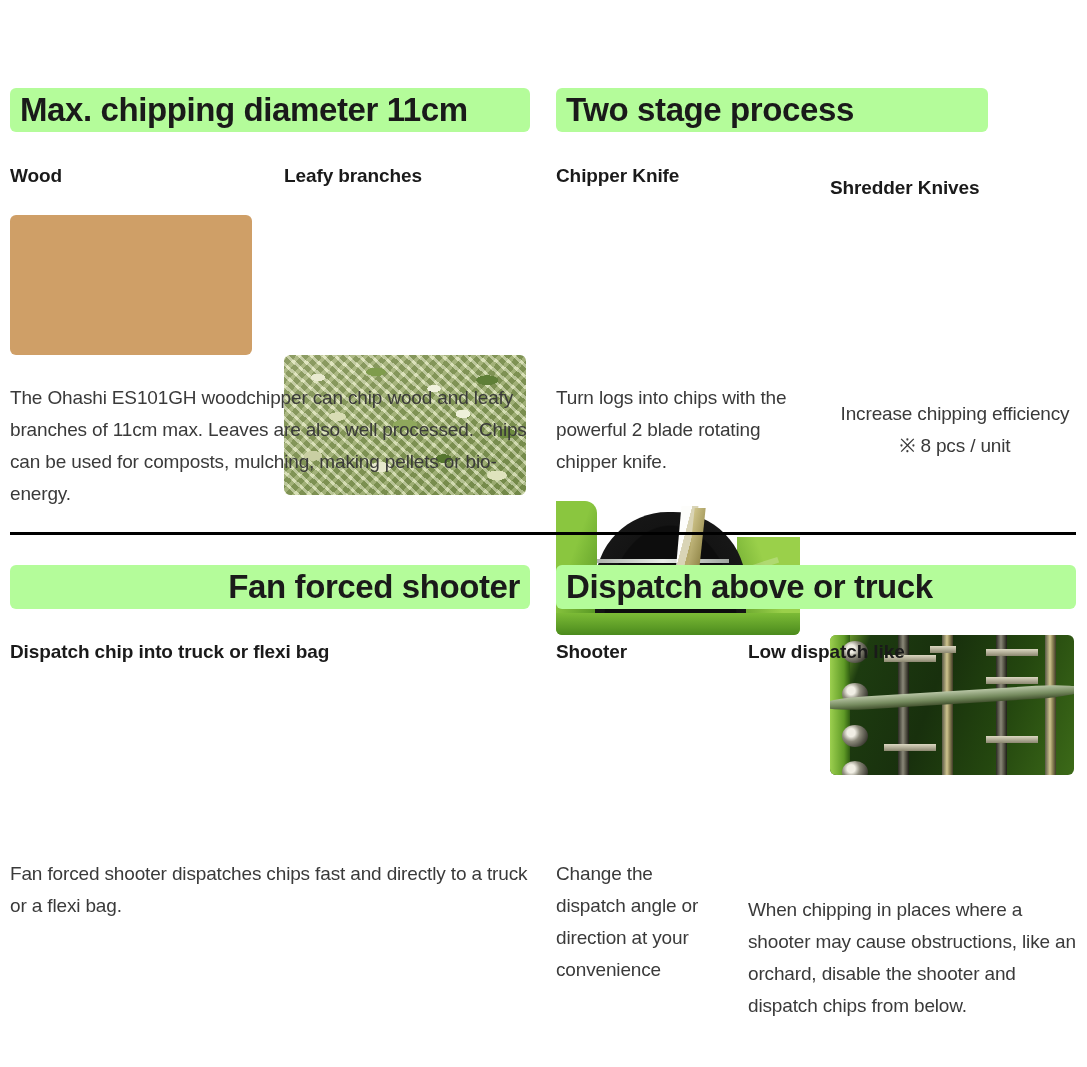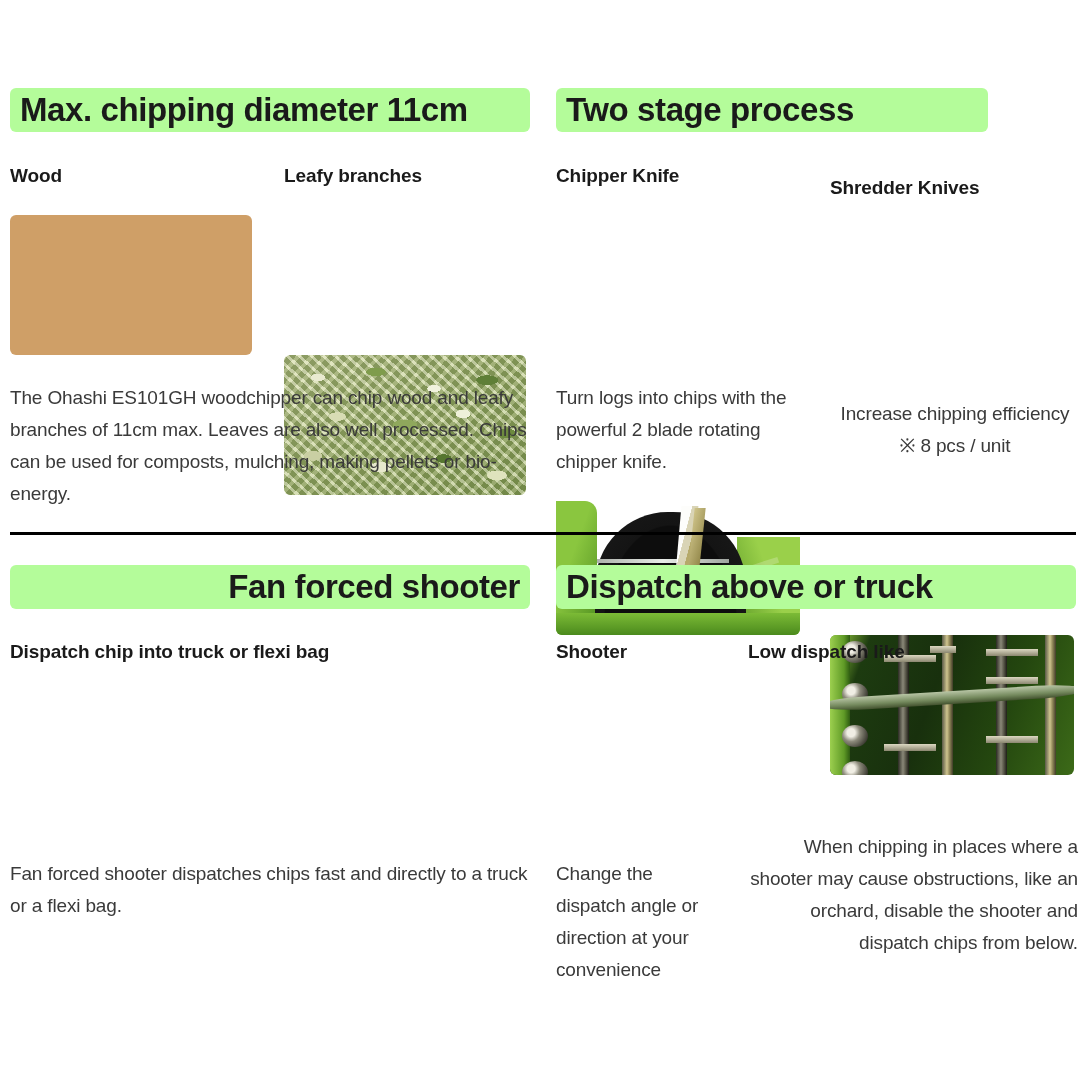--- a/index.html
+++ b/index.html
@@ -257,15 +257,15 @@
   <div class="block section-bar" style="left:556px; top:565px; width:520px;">
     <span class="section-title">Dispatch above or truck</span>
   </div>
 
   <div class="block sub-title" style="left:556px; top:641px; width:180px;">Shooter</div>
 
   <div class="block sub-title" style="left:748px; top:641px; width:300px;">Low dispatch like</div>
 
   <div class="block body-text" style="left:556px; top:858px; width:170px;">Change the dispatch angle or direction at your convenience</div>
 
-  <div class="block body-text" style="left:748px; top:831px; width:330px;text-align:right;">When chipping in places where a shooter may cause obstructions, like an orchard, disable the shooter and dispatch chips from below.</div>
+  <div class="block body-text" style="left:748px; top:894px; width:330px;">When chipping in places where a shooter may cause obstructions, like an orchard, disable the shooter and dispatch chips from below.</div>
 
 </div>
 
 </body></html>

